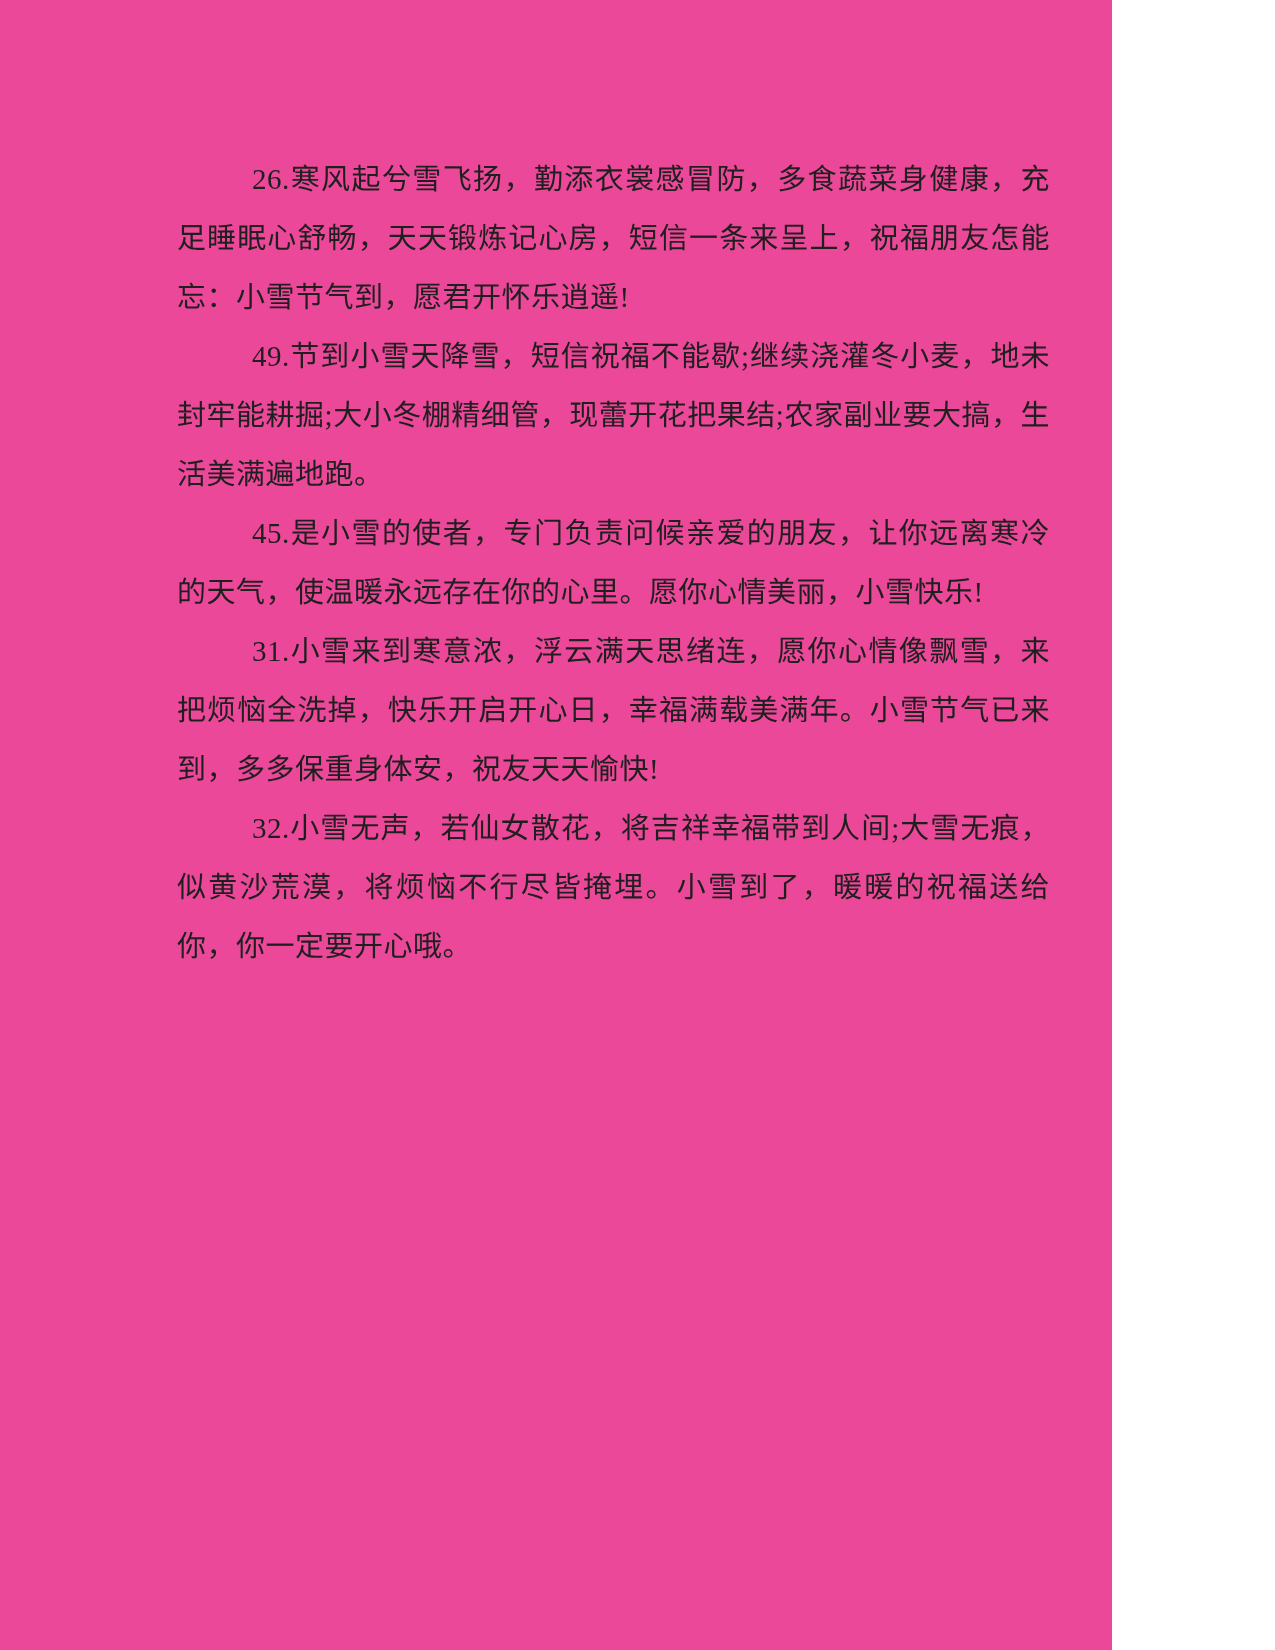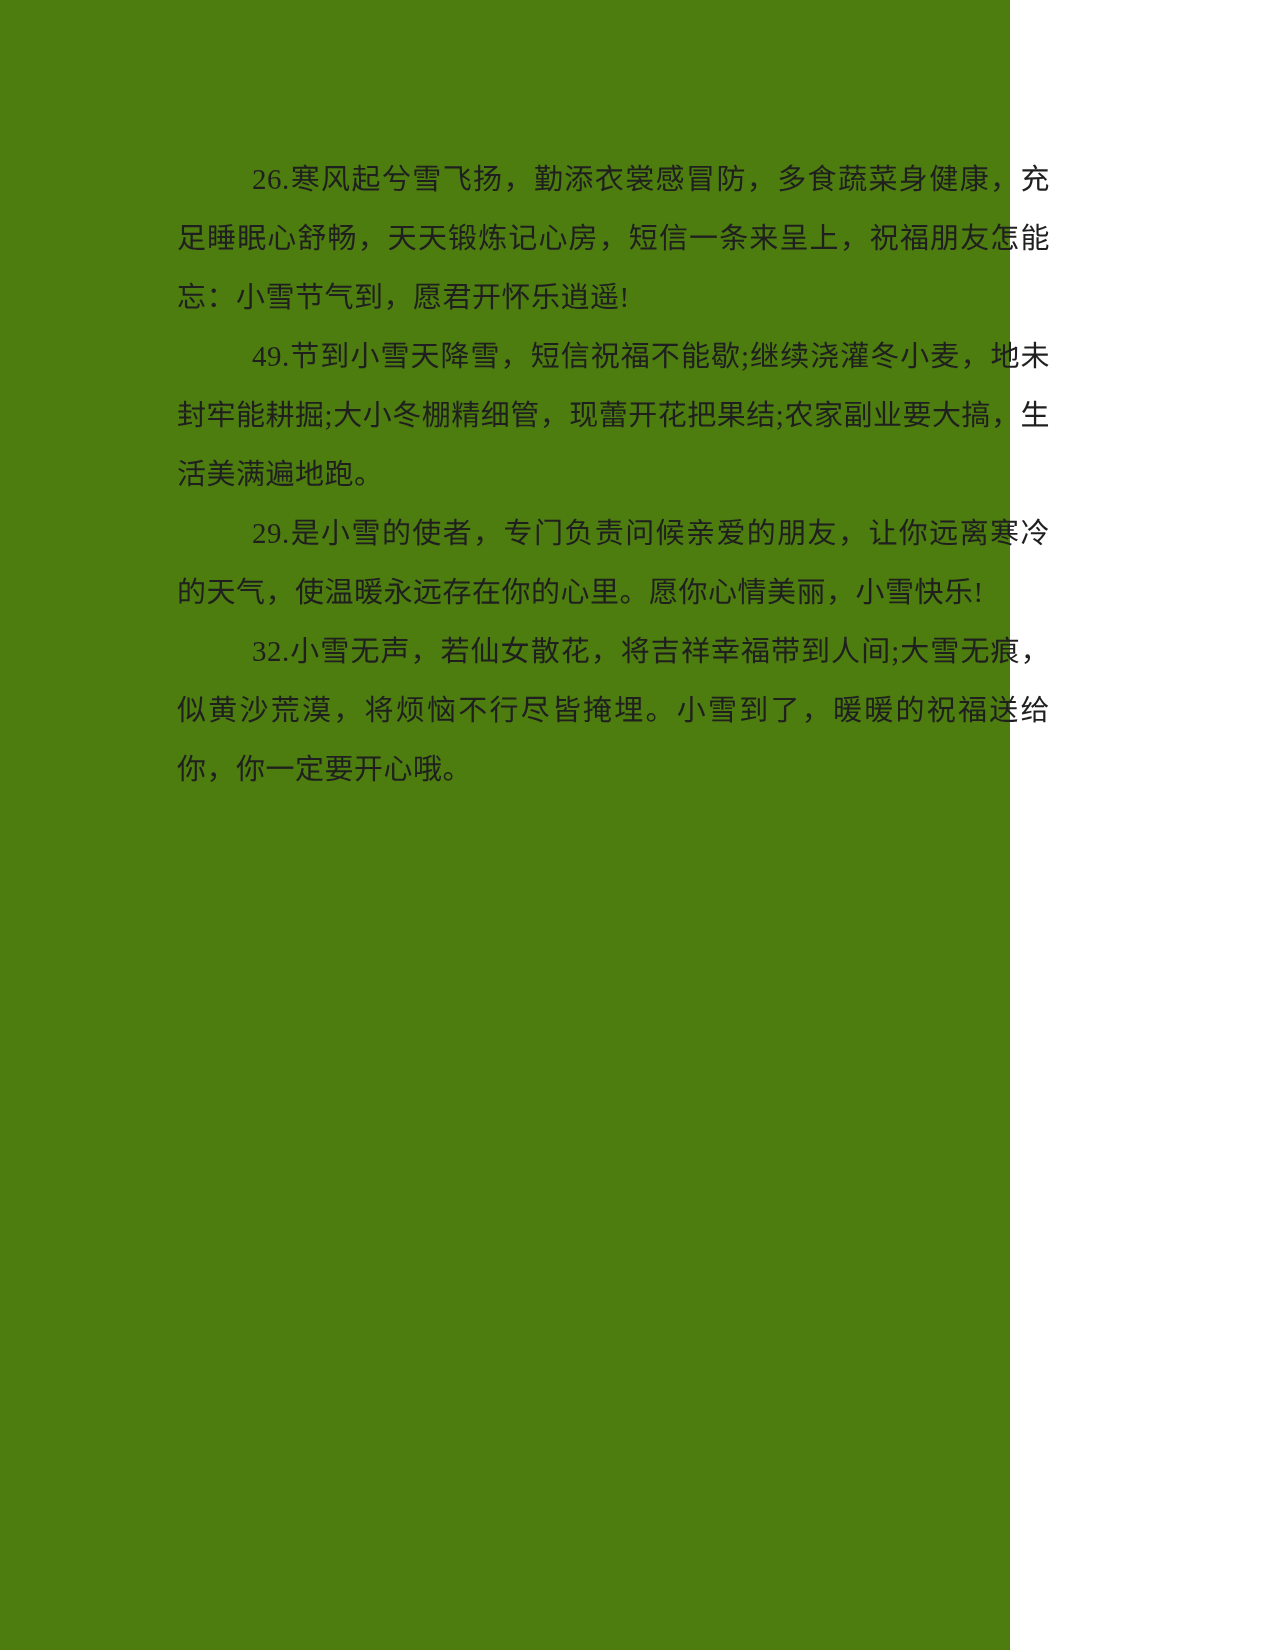--- a/index.html
+++ b/index.html
@@ -11,23 +11,23 @@
     width: 1275px;
     height: 1650px;
     position: relative;
     overflow: hidden;
     font-family: "Liberation Serif", "DejaVu Serif", serif;
   }
   .page {
     position: absolute;
     left: 0;
     top: 0;
-    width: 1010px;
+    width: 1112px;
     height: 1650px;
-    background: #4d7c0f;
+    background: #ec4899;
   }
   .doc-body {
     position: absolute;
     left: 177px;
     top: 150px;
     width: 873px;
   }
   .doc-body p.para {
     margin: 0;
     padding: 0;
@@ -49,20 +49,21 @@
 <body>
 
 <div class="page">
   <div class="doc-body">
 
     <p class="para"><span>26.</span><span>寒风起兮雪飞扬，勤添衣裳感冒防，多食蔬菜身健康，充足睡眠心舒畅，天天锻炼记心房，短信一条来呈上，祝福朋友怎能忘：小雪节气到，愿君开怀乐逍遥!</span></p>
 
     <p class="para"><span>49.</span><span>节到小雪天降雪，短信祝福不能歇;继续浇灌冬小麦，地未封牢能耕掘;大小冬棚精细管，现蕾开花把果结;农家副业要大搞，生活美满遍地跑。</span></p>
 
 
-    <p class="para"><span>29.</span><span>是小雪的使者，专门负责问候亲爱的朋友，让你远离寒冷的天气，使温暖永远存在你的心里。愿你心情美丽，小雪快乐!</span></p>
+    <p class="para"><span>45.</span><span>是小雪的使者，专门负责问候亲爱的朋友，让你远离寒冷的天气，使温暖永远存在你的心里。愿你心情美丽，小雪快乐!</span></p>
 
 
+    <p class="para"><span>31.</span><span>小雪来到寒意浓，浮云满天思绪连，愿你心情像飘雪，来把烦恼全洗掉，快乐开启开心日，幸福满载美满年。小雪节气已来到，多多保重身体安，祝友天天愉快!</span></p>
 
     <p class="para"><span>32.</span><span>小雪无声，若仙女散花，将吉祥幸福带到人间;大雪无痕，似黄沙荒漠，将烦恼不行尽皆掩埋。小雪到了，暖暖的祝福送给你，你一定要开心哦。</span></p>
 
   </div>
 </div>
 
 </body></html>

